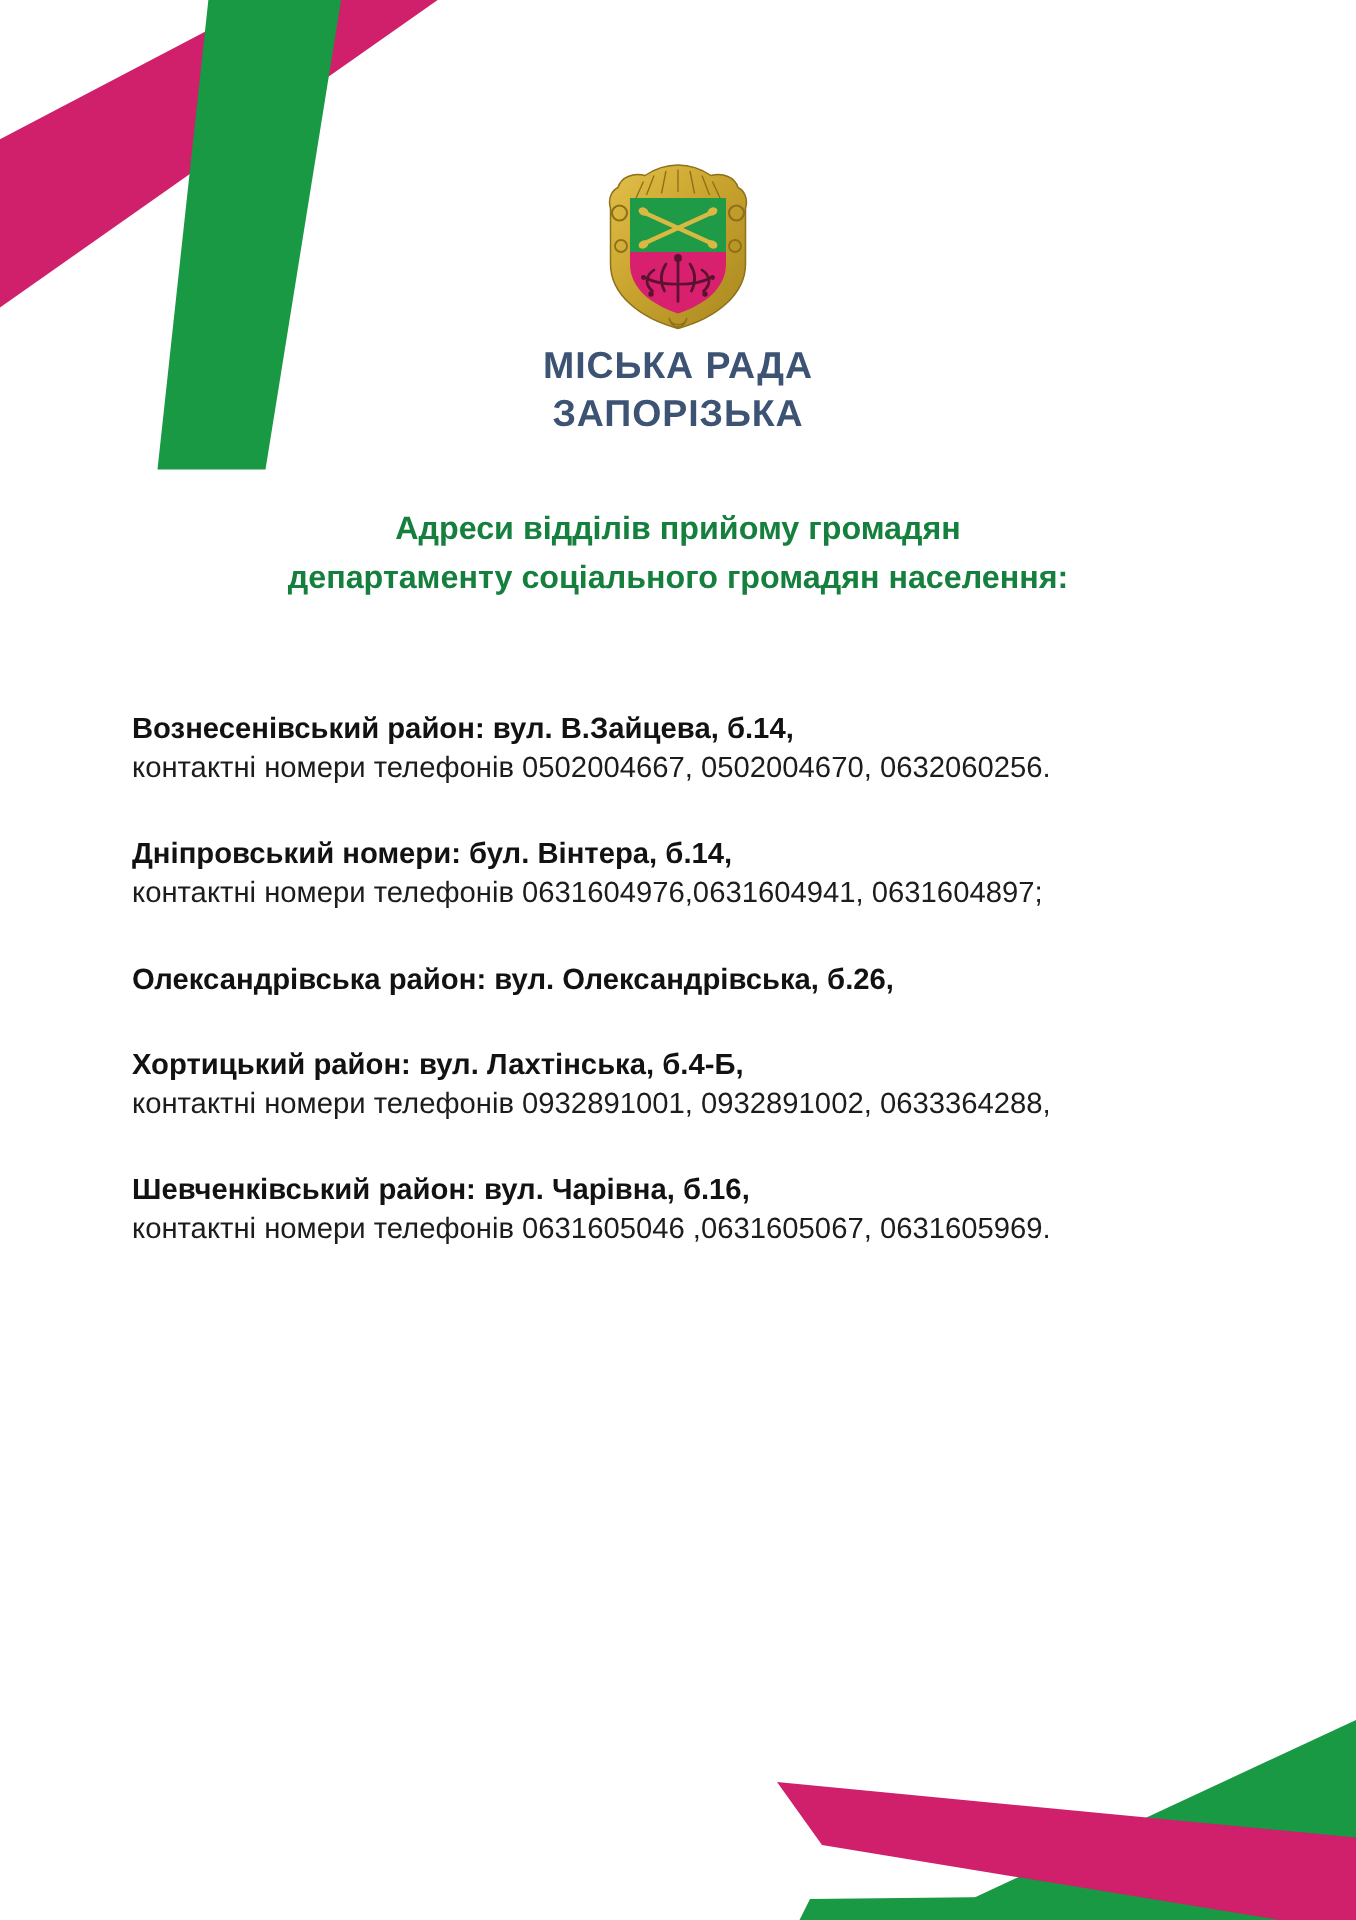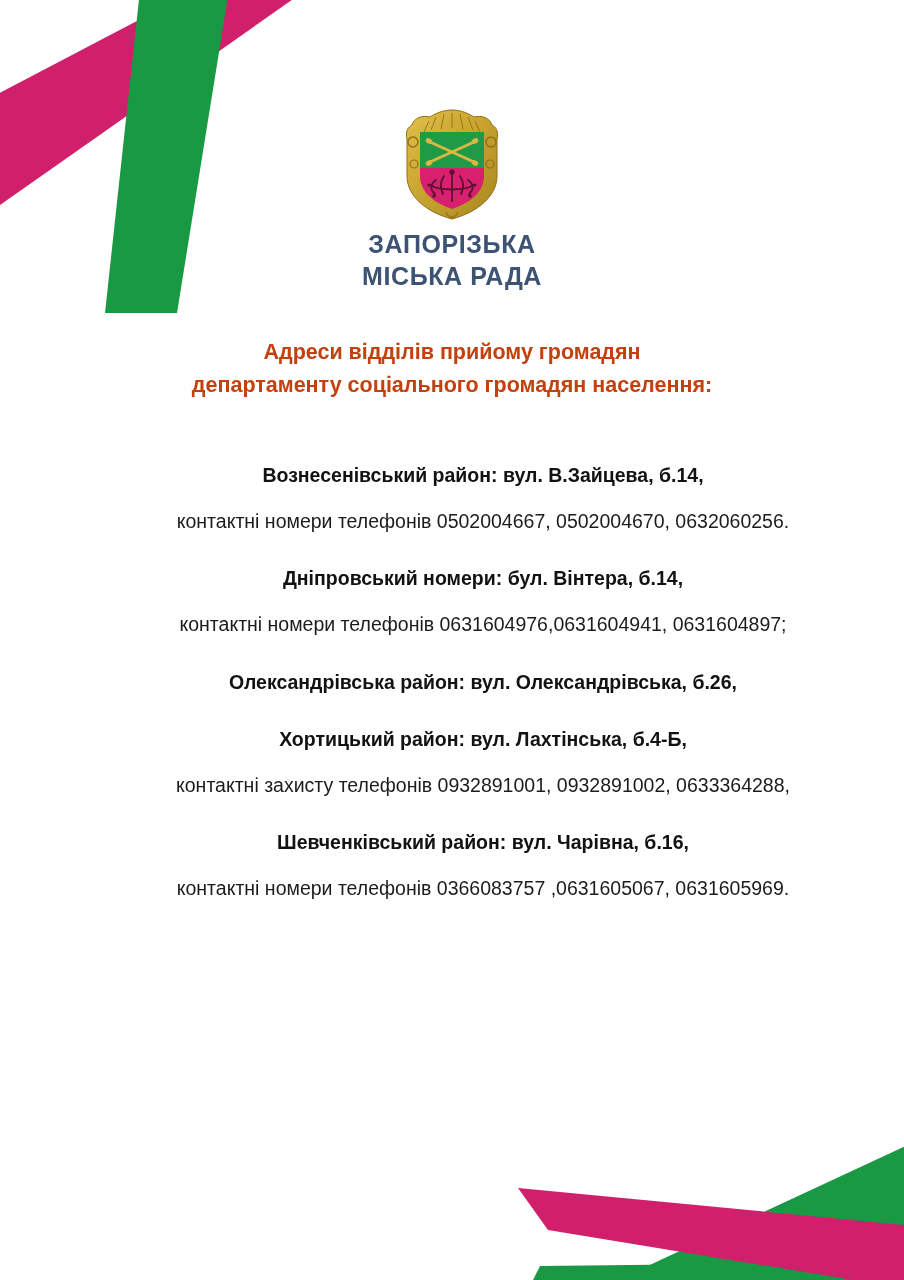--- a/index.html
+++ b/index.html
@@ -59,52 +59,51 @@
   }
   .org-name span { display: block; }
 
   
   .page-heading {
     position: absolute;
     top: 336px;
     left: 0;
     width: 904px;
     text-align: center;
-    color: #c2410c;
+    color: #15803d;
     font-size: 21.5px;
     font-weight: bold;
     line-height: 1.52;
   }
   .page-heading span { display: block; }
 
   
   .address-list {
     position: absolute;
-    top: 462px;
+    top: 473px;
     left: 88px;
     width: 790px;
-    text-align: center;
   }
   .address-entry {
     margin-bottom: 31px;
   }
   .address-entry:last-child { margin-bottom: 0; }
   .entry-title {
     color: #121212;
     font-size: 19.5px;
     font-weight: bold;
     line-height: 1.34;
     white-space: nowrap;
   }
   .entry-phones {
     color: #1c1c1c;
     font-size: 19.5px;
     font-weight: normal;
     line-height: 1.34;
-    margin-top: 20px;
+    margin-top: 0;
     white-space: nowrap;
   }
 </style>
 </head>
 <body>
 
 <div id="poster">
 
   <svg class="deco-layer" viewBox="0 0 904 1280" aria-hidden="true">
 
@@ -189,22 +188,22 @@
           <circle cx="52" cy="66" r="2.6"></circle>
           <circle cx="34" cy="90" r="1.8"></circle>
           <circle cx="70" cy="90" r="1.8"></circle>
           <circle cx="29" cy="79" r="1.6"></circle>
           <circle cx="75" cy="79" r="1.6"></circle>
         </g>
       </svg>
     </div>
 
     <div class="org-name">
+      <span>МІСЬКА РАДА</span>
       <span>ЗАПОРІЗЬКА</span>
-      <span>МІСЬКА РАДА</span>
     </div>
   </div>
 
   <div class="page-heading">
     <span>Адреси відділів прийому громадян</span>
     <span>департаменту соціального громадян населення:</span>
   </div>
 
   <div class="address-list">
 
@@ -219,23 +218,23 @@
     </div>
 
 
 
     <div class="address-entry">
       <div class="entry-title">Олександрівська район: вул. Олександрівська, б.26,</div>
     </div>
 
     <div class="address-entry">
       <div class="entry-title">Хортицький район: вул. Лахтінська, б.4-Б,</div>
-      <div class="entry-phones">контактні захисту телефонів 0932891001, 0932891002, 0633364288,</div>
+      <div class="entry-phones">контактні номери телефонів 0932891001, 0932891002, 0633364288,</div>
     </div>
 
     <div class="address-entry">
       <div class="entry-title">Шевченківський район: вул. Чарівна, б.16,</div>
-      <div class="entry-phones">контактні номери телефонів 0366083757 ,0631605067, 0631605969.</div>
+      <div class="entry-phones">контактні номери телефонів 0631605046 ,0631605067, 0631605969.</div>
     </div>
 
   </div>
 
 </div>
 
 </body></html>

